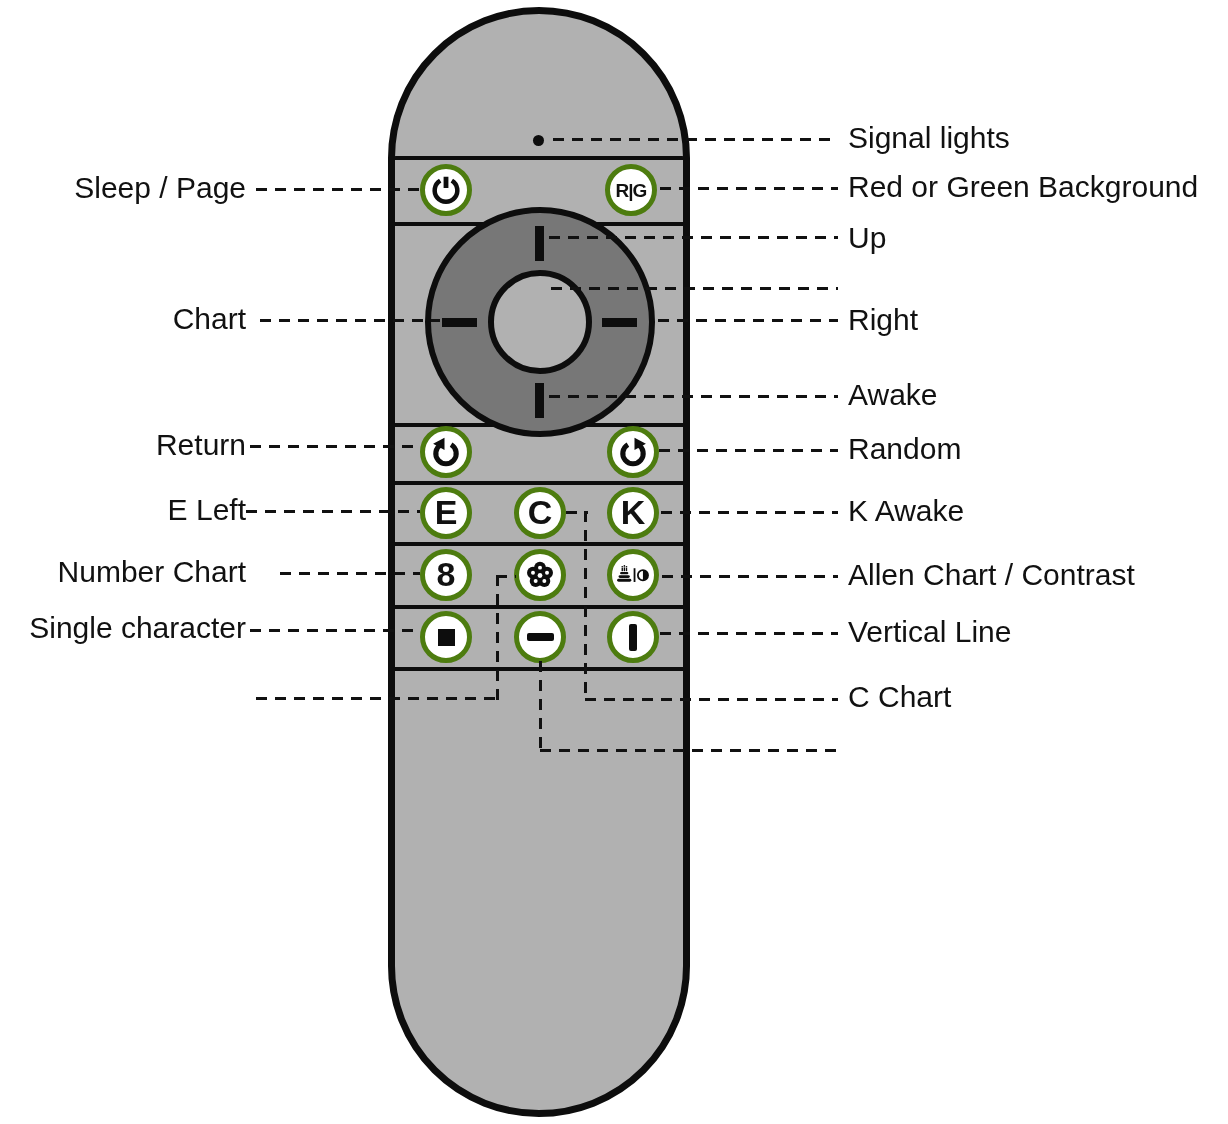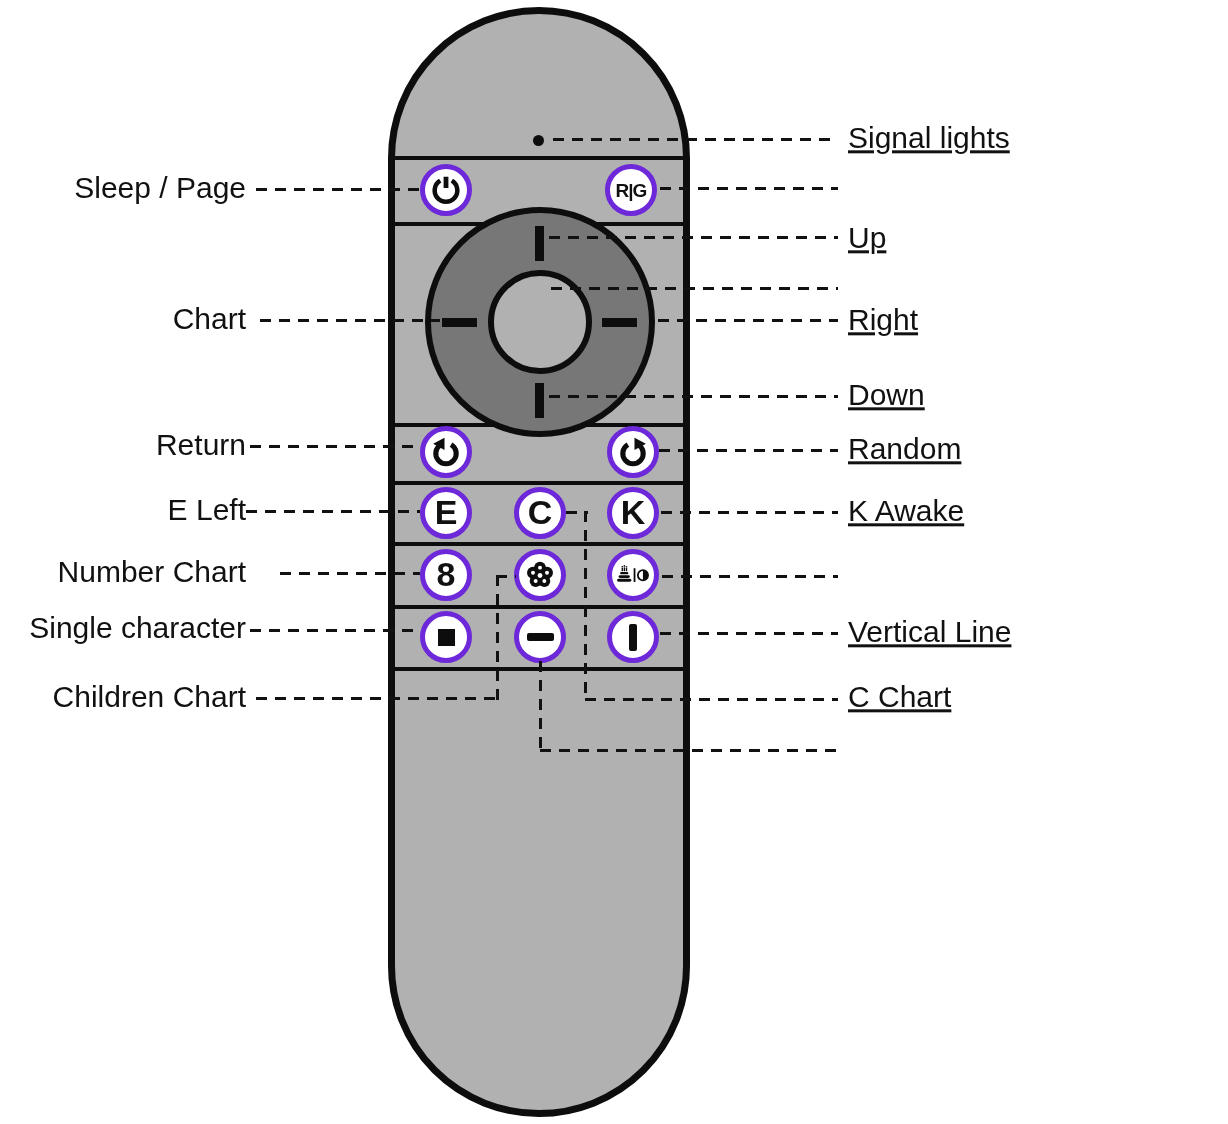--- a/index.html
+++ b/index.html
@@ -20,42 +20,42 @@
   .tick{position:absolute;background:#0d0d0d;}
   #tick-up{left:140px;top:212px;width:9px;height:35px;}
   #tick-down{left:140px;top:369px;width:9px;height:35px;}
   #tick-left{left:47px;top:304px;width:35px;height:9px;}
   #tick-right{left:207px;top:304px;width:35px;height:9px;}
 
   #signal-dot{position:absolute;left:138px;top:121px;width:11px;height:11px;border-radius:50%;background:#0d0d0d;}
 
   
   .btn{position:absolute;width:52px;height:52px;border-radius:50%;background:#ffffff;
-       border:5px solid #6d28d9;box-sizing:border-box;display:flex;align-items:center;justify-content:center;}
+       border:5px solid #4d7c0f;box-sizing:border-box;display:flex;align-items:center;justify-content:center;}
   .btn .glyph{font-weight:700;font-size:34px;line-height:1;transform:translateY(-1px);}
   .btn .glyph-sm{font-weight:700;font-size:19px;line-height:1;letter-spacing:-1px;}
   #btn-power{left:25px;top:150px;}  #btn-rg{left:210px;top:150px;}
   #btn-return{left:25px;top:412px;} #btn-random{left:212px;top:412px;}
   #btn-e{left:25px;top:473px;} #btn-c{left:119px;top:473px;} #btn-k{left:212px;top:473px;}
   #btn-number{left:25px;top:535px;} #btn-flower{left:119px;top:535px;} #btn-allen{left:212px;top:535px;}
   #btn-square{left:25px;top:597px;} #btn-minus{left:119px;top:597px;} #btn-vbar{left:212px;top:597px;}
   .sq-shape{width:17px;height:17px;background:#0d0d0d;}
   .hbar-shape{width:27px;height:8px;background:#0d0d0d;border-radius:2px;}
   .vbar-shape{width:8px;height:27px;background:#0d0d0d;border-radius:2px;}
 
   
   .hd{position:absolute;height:3px;z-index:3;
       background:repeating-linear-gradient(to right,#111 0 11px,transparent 11px 19px);}
   .vd{position:absolute;width:3px;z-index:3;
       background:repeating-linear-gradient(to bottom,#111 0 11px,transparent 11px 19px);}
 
   
   .lbl{position:absolute;font-size:30px;white-space:nowrap;transform:translateY(-52%);z-index:4;}
   .lbl-l{right:982px;text-align:right;}
-  .lbl-r{left:848px;text-align:left;text-decoration:underline;}
+  .lbl-r{left:848px;text-align:left;}
 </style>
 </head>
 <body>
 
 <div id="stage">
 
   <div id="remote">
 
     <div class="divider" style="top:142px"></div>
     <div class="divider" style="top:208px"></div>
@@ -178,24 +178,25 @@
   <div class="hd" style="left:585px;top:698px;width:253px"></div>
   <div class="vd" style="left:539px;top:661px;height:91px"></div>
   <div class="hd" style="left:540px;top:749px;width:298px"></div>
 
   <div class="lbl lbl-l" style="top:189px">Sleep / Page</div>
   <div class="lbl lbl-l" style="top:320px">Chart</div>
   <div class="lbl lbl-l" style="top:446px">Return</div>
   <div class="lbl lbl-l" style="top:511px">E Left</div>
   <div class="lbl lbl-l" style="top:629px">Single character</div>
   <div class="lbl lbl-l" style="top:573px">Number Chart</div>
-  <div class="lbl lbl-l" style="top:698px">Children Chart</div>
 
   <div class="lbl lbl-r" style="top:139px">Signal lights</div>
+  <div class="lbl lbl-r" style="top:188px">Red or Green Background</div>
   <div class="lbl lbl-r" style="top:239px">Up</div>
   <div class="lbl lbl-r" style="top:321px">Right</div>
-  <div class="lbl lbl-r" style="top:396px">Down</div>
+  <div class="lbl lbl-r" style="top:396px">Awake</div>
   <div class="lbl lbl-r" style="top:450px">Random</div>
   <div class="lbl lbl-r" style="top:512px">K Awake</div>
+  <div class="lbl lbl-r" style="top:576px">Allen Chart / Contrast</div>
   <div class="lbl lbl-r" style="top:633px">Vertical Line</div>
   <div class="lbl lbl-r" style="top:698px">C Chart</div>
 
 </div>
 
 </body></html>

